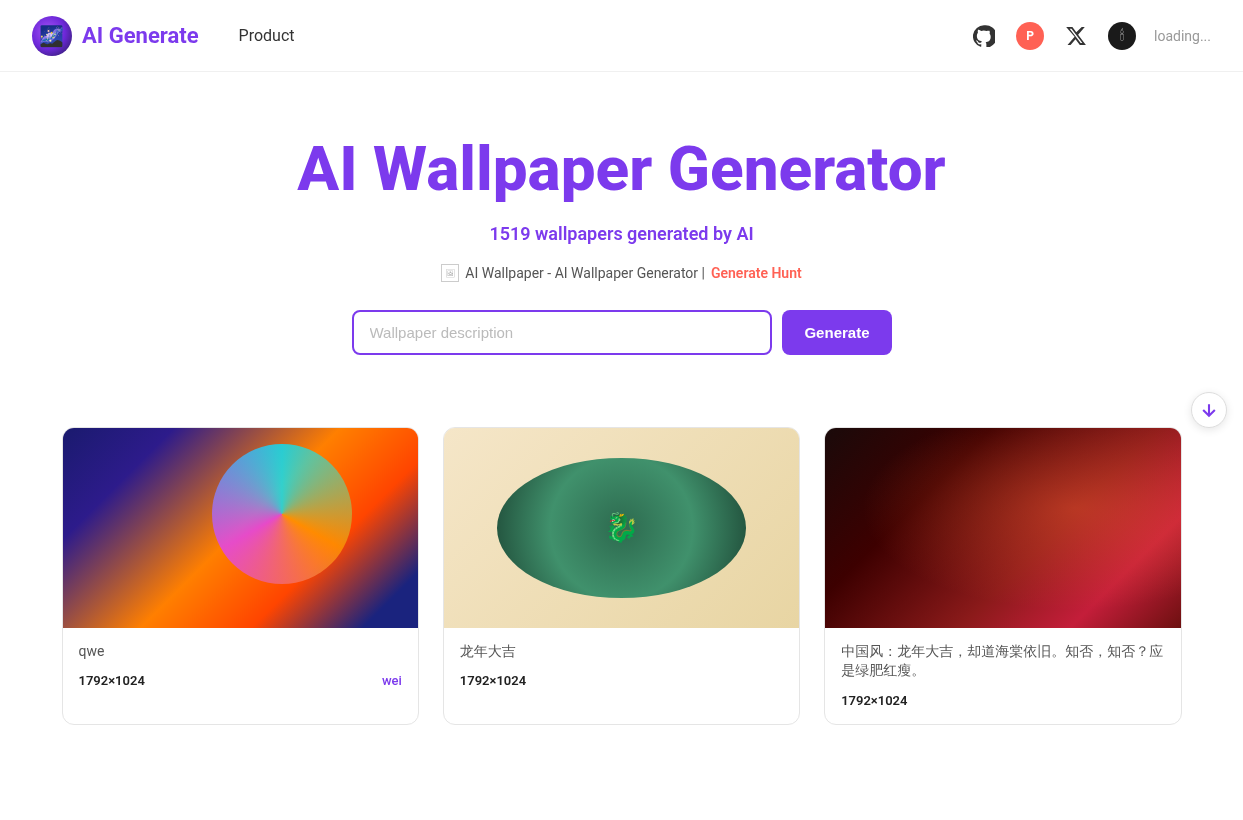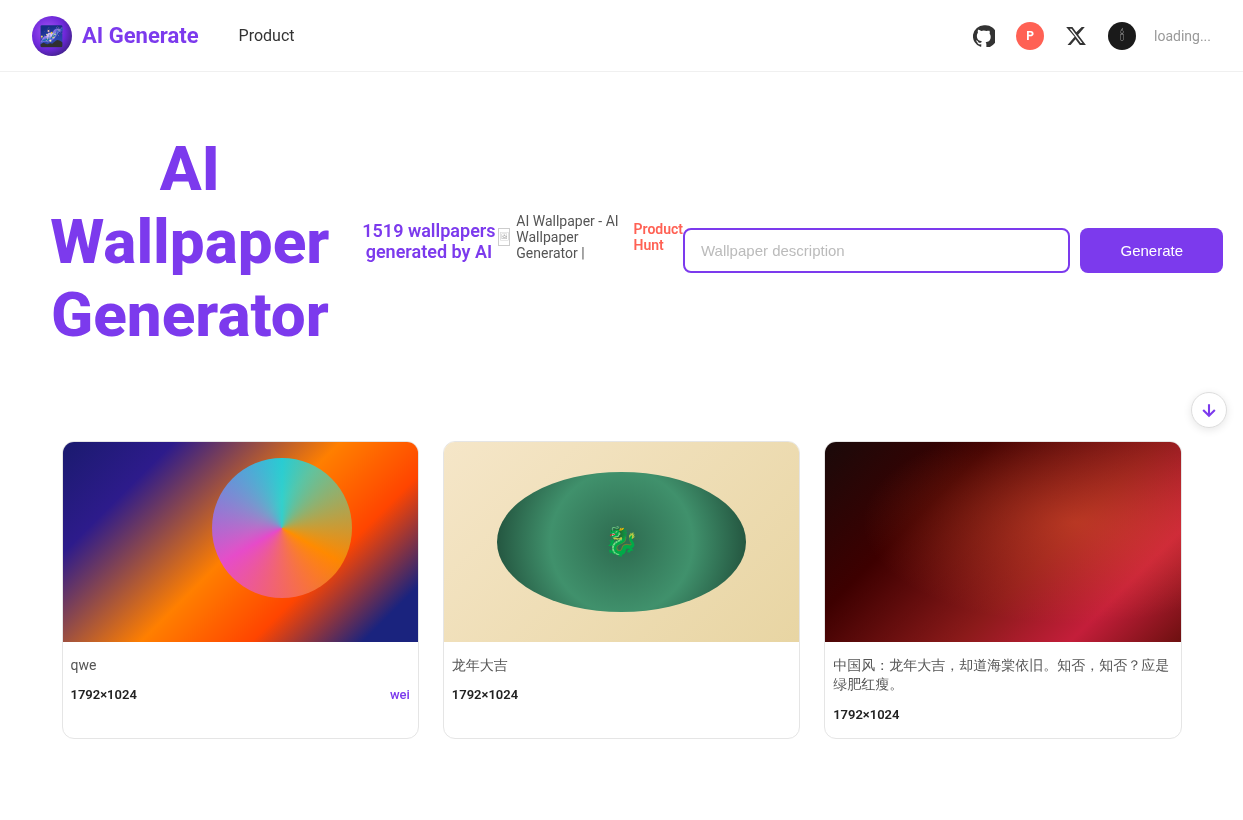--- a/index.html
+++ b/index.html
@@ -81,21 +81,21 @@
       cursor: pointer;
     }
     .loading-text {
       font-size: 14px;
       color: #999;
     }
 
     
     .hero {
       display: flex;
-      flex-direction: row;
+      flex-direction: column;
       align-items: center;
       padding: 60px 20px 40px;
     }
     .hero-title {
       font-size: 62px;
       font-weight: 800;
       color: #7c3aed;
       text-align: center;
       margin-bottom: 18px;
     }
@@ -143,27 +143,27 @@
       flex: 1;
       padding: 12px 16px;
       border: 2px solid #7c3aed;
       border-radius: 8px;
       font-size: 15px;
       outline: none;
       color: #333;
     }
     .search-input::placeholder { color: #bbb; }
     .generate-btn {
-      padding: 12px 40px;
+      padding: 12px 22px;
       background: #7c3aed;
       color: #fff;
       border: none;
       border-radius: 8px;
       font-size: 15px;
-      font-weight: 400;
+      font-weight: 700;
       cursor: pointer;
       white-space: nowrap;
     }
 
     
     .gallery {
       display: grid;
       grid-template-columns: repeat(3, 1fr);
       gap: 24px;
       padding: 32px 40px;
@@ -225,21 +225,21 @@
       overflow: hidden;
     }
     .img-3::after {
       content: '';
       position: absolute;
       inset: 0;
       background: radial-gradient(ellipse at 70% 40%, rgba(255,100,50,0.4) 0%, transparent 60%);
     }
 
     .card-info {
-      padding: 14px 8px 16px;
+      padding: 14px 16px 16px;
     }
     .card-desc {
       font-size: 14px;
       color: #555;
       margin-bottom: 12px;
       line-height: 1.4;
     }
     .card-meta {
       display: flex;
       justify-content: space-between;
@@ -303,21 +303,21 @@
 
 <section class="hero">
   <h1 class="hero-title">AI Wallpaper Generator</h1>
   <p class="hero-subtitle">
     <span>1519</span>
     <span> wallpapers generated by AI</span>
   </p>
   <div class="product-hunt-badge">
     <span class="ph-img-placeholder">🖼</span>
     <span>AI Wallpaper - AI Wallpaper Generator | </span>
-    <a class="ph-link" href="#">Product Hunt</a>
+    <a class="ph-link" href="#">Generate Hunt</a>
   </div>
   <div class="search-row">
     <input class="search-input" type="text" placeholder="Wallpaper description" style="">
     <button class="generate-btn">Generate</button>
   </div>
 </section>
 
 <section class="gallery">
 
   <div class="card">

